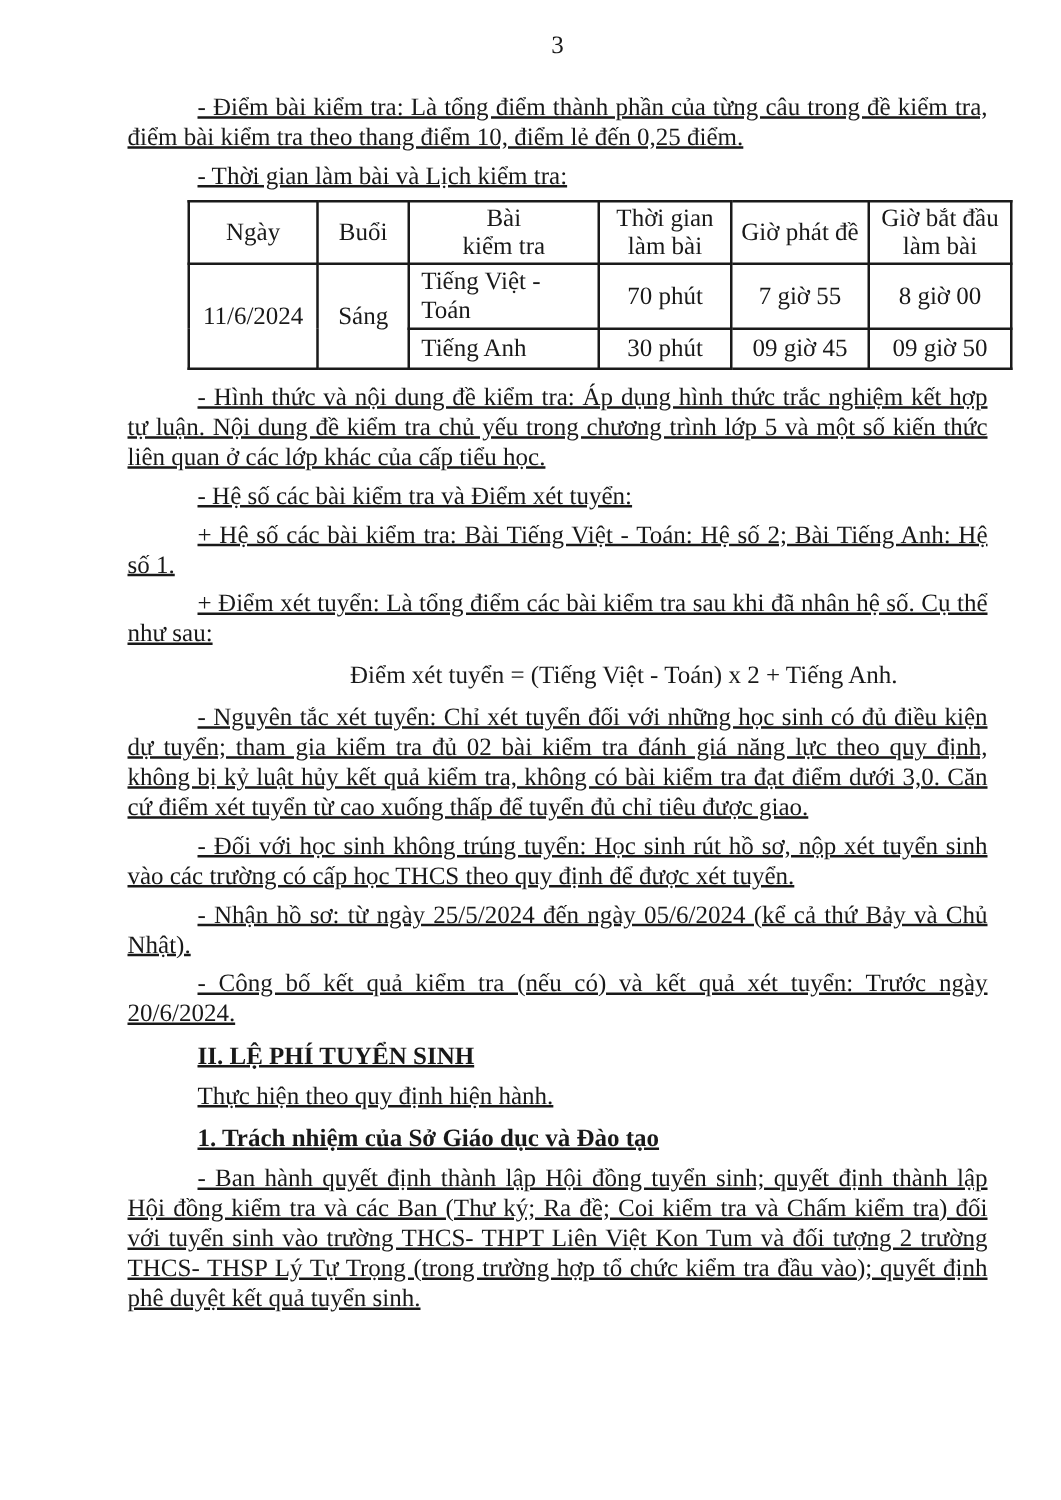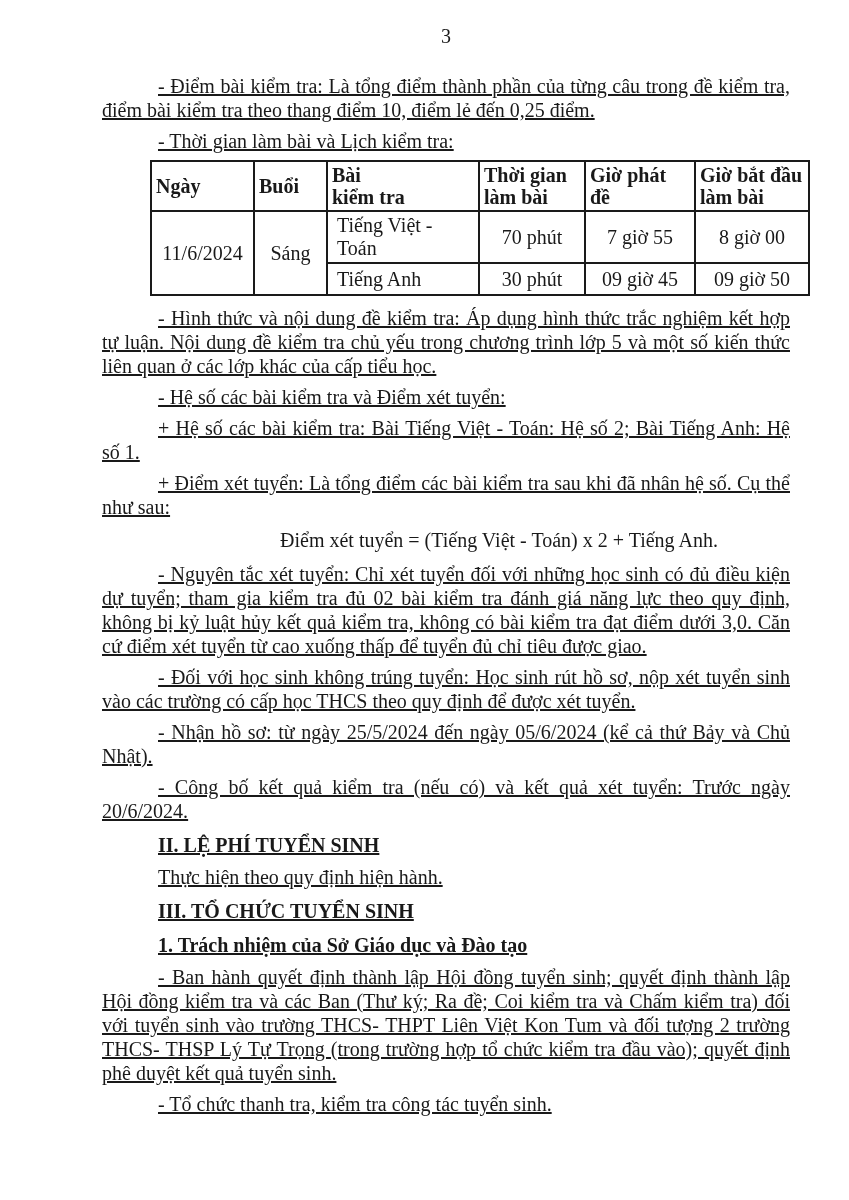--- a/index.html
+++ b/index.html
@@ -44,22 +44,22 @@
     margin: 4px 0 10px 48px;
   }
   table.exam th, table.exam td {
     border: 2px solid #1a1a1a;
     vertical-align: middle;
     padding: 2px 4px;
     box-sizing: border-box;
     font-size: 20px;
   }
   table.exam th {
-    font-weight: bold;
-    text-align: left;
+    font-weight: normal;
+    text-align: center;
     line-height: 22px;
     white-space: pre-line;
     height: 46px;
   }
   table.exam td {
     text-align: center;
     height: 32px;
     line-height: 23px;
   }
   table.exam td.subject {
@@ -134,21 +134,19 @@
 
 
   <p class="indent">- Nhận hồ sơ: từ ngày 25/5/2024 đến ngày 05/6/2024 (kể cả thứ Bảy và Chủ Nhật).</p>
 
   <p class="indent">- Công bố kết quả kiểm tra (nếu có) và kết quả xét tuyển: Trước ngày 20/6/2024.</p>
 
   <p class="indent heading">II. LỆ PHÍ TUYỂN SINH</p>
 
   <p class="indent">Thực hiện theo quy định hiện hành.</p>
 
-  <p class="indent heading">III. TỔ CHỨC TUYỂN SINH</p>
 
   <p class="indent heading">1. Trách nhiệm của Sở Giáo dục và Đào tạo</p>
 
   <p class="indent">- Ban hành quyết định thành lập Hội đồng tuyển sinh; quyết định thành lập Hội đồng kiểm tra và các Ban (Thư ký; Ra đề; Coi kiểm tra và Chấm kiểm tra) đối với tuyển sinh vào trường THCS- THPT Liên Việt Kon Tum và đối tượng 2 trường THCS- THSP Lý Tự Trọng (trong trường hợp tổ chức kiểm tra đầu vào); quyết định phê duyệt kết quả tuyển sinh.</p>
 
-  <p class="indent">- Tổ chức thanh tra, kiểm tra công tác tuyển sinh.</p>
 
 </div>
 
 </body></html>

